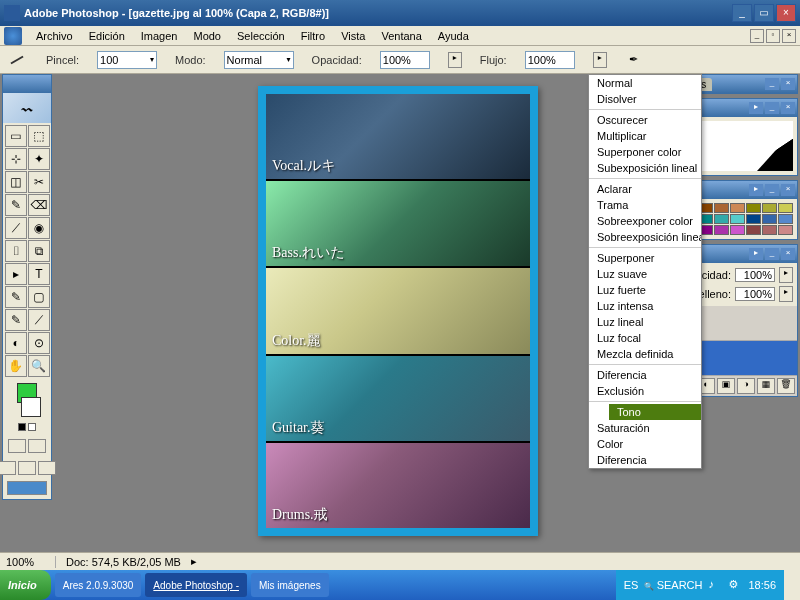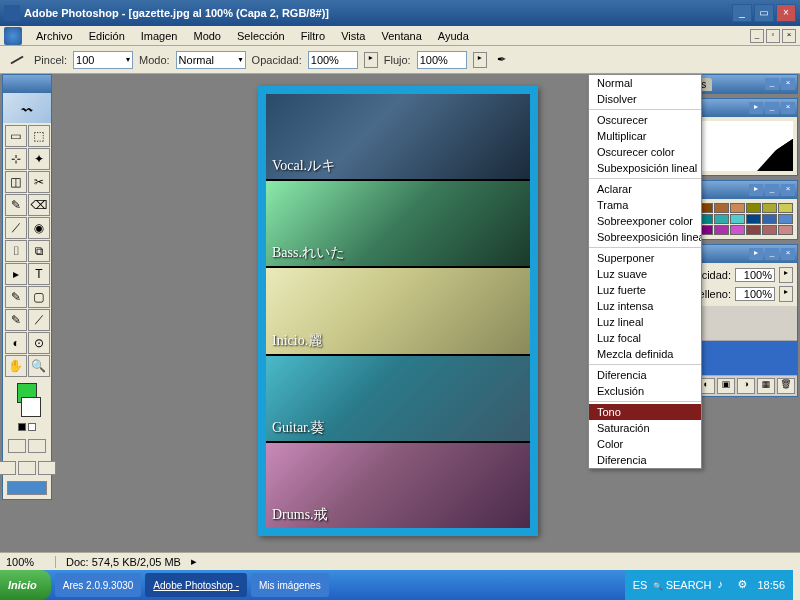--- a/index.html
+++ b/index.html
@@ -8,21 +8,21 @@
 .titlebar .icon { width: 16px; height: 16px; background: #2a5a9a; margin-right: 4px; }
 .titlebar .title { flex: 1; font-weight: bold; }
 .winbtns { display: flex; gap: 2px; }
 .winbtn { width: 20px; height: 18px; background: #3a6ea5; border: 1px solid #2a5a9a; color: white; text-align: center; line-height: 16px; cursor: pointer; font-size: 10px; }
 .winbtn.close { background: #c75050; }
 .menubar { height: 20px; background: #ece9d8; display: flex; align-items: center; padding: 0 4px; border-bottom: 1px solid #aca899; }
 .menubar .logo { width: 18px; height: 18px; background: radial-gradient(circle, #4a90d9, #2a5a9a); border-radius: 2px; margin-right: 6px; }
 .menuitem { padding: 2px 8px; cursor: pointer; }
 .right-winbtns { margin-left: auto; display: flex; gap: 2px; }
 .right-winbtns .mini { width: 14px; height: 14px; border: 1px solid #888; background: #ece9d8; font-size: 8px; text-align: center; cursor: pointer; }
-.optionsbar { height: 28px; background: #ece9d8; border-bottom: 1px solid #aca899; display: flex; align-items: center; padding: 0 8px; gap: 6px; }
+.optionsbar { height: 28px; background: #ece9d8; border-bottom: 1px solid #aca899; display: flex; align-items: center; padding: 0 8px; gap: 18px; }
 .brush-ic { width: 20px; height: 20px; position: relative; }
 .brush-ic::after { content: ''; position: absolute; width: 14px; height: 2px; background: #333; top: 9px; left: 2px; transform: rotate(-30deg); }
 .olabel { color: #333; }
 .oinput { width: 50px; height: 18px; border: 1px solid #7b9ebd; background: white; padding: 0 2px; }
 .dropdown { width: 60px; height: 18px; border: 1px solid #7b9ebd; background: white; display: flex; align-items: center; padding: 0 2px; }
 .dropdown::after { content: '▾'; margin-left: auto; font-size: 8px; }
 .arrow-btn { width: 14px; height: 16px; border: 1px solid #888; background: #ece9d8; font-size: 8px; text-align: center; cursor: pointer; }
 .airbrush { width: 18px; height: 18px; display: flex; align-items: center; justify-content: center; }
 .workspace { position: absolute; top: 74px; left: 0; right: 0; bottom: 30px; background: #808080; }
 .toolbox { position: absolute; left: 2px; top: 0; width: 50px; background: #ece9d8; border: 1px solid #3a6ea5; }
@@ -43,21 +43,21 @@
 .row { flex: 1; position: relative; display: flex; align-items: flex-end; padding: 4px 6px; border-bottom: 2px solid #000; }
 .row:last-child { border-bottom: none; }
 .row .lbl { color: white; font-family: serif; font-size: 14px; text-shadow: 1px 1px 2px #000; z-index: 2; margin-top: 9px; }
 .r1 { background: linear-gradient(135deg, #2a4a6a, #4a6a8a 40%, #1a2a3a); }
 .r2 { background: linear-gradient(135deg, #8aeaaa, #3a7a5a 50%, #1a3a2a); }
 .r3 { background: linear-gradient(135deg, #eaeaba, #cac88a 40%, #8a8a5a); }
 .r4 { background: linear-gradient(135deg, #4abaca, #2a7a8a 40%, #3a5a6a); }
 .r5 { background: linear-gradient(135deg, #ca8aba, #8a5a7a 40%, #4a2a4a); text-align: right; }
 .blendmenu { position: absolute; left: 588px; top: 0; width: 114px; background: white; border: 1px solid #888; z-index: 50; box-shadow: 2px 2px 4px rgba(0,0,0,0.3); }
 .blendmenu .bitem { padding: 2px 8px; cursor: pointer; white-space: nowrap; overflow: hidden; }
-.blendmenu .bitem.sel { background: #7f1d1d; color: white; }
+.blendmenu .bitem.sel { background: #4d7c0f; color: white; margin-left: 20px; }
 .blendmenu .sep { height: 1px; background: #ccc; margin: 2px 0; }
 .panels { position: absolute; right: 2px; top: 0; width: 200px; display: flex; flex-direction: column; gap: 4px; }
 .panel { background: #ece9d8; border: 1px solid #3a6ea5; }
 .ptitle { height: 18px; background: linear-gradient(#7ba7d9, #3a6ea5); display: flex; align-items: center; }
 .ptab { background: #ece9d8; padding: 1px 6px; margin-left: 4px; font-size: 10px; border-top-left-radius: 3px; border-top-right-radius: 3px; cursor: pointer; }
 .ptab.inactive { background: #c0c0b0; }
 .pctrl { margin-left: auto; display: flex; gap: 2px; padding-right: 2px; }
 .pctrl span { width: 14px; height: 12px; background: #5a8ac5; color: white; font-size: 8px; text-align: center; cursor: pointer; }
 .histogram { height: 50px; background: white; margin: 4px; position: relative; }
 .hist-curve { position: absolute; bottom: 0; right: 0; width: 60px; height: 40px; background: linear-gradient(to top left, #000 40%, transparent 41%); clip-path: polygon(40% 100%, 100% 0, 100% 100%); }
@@ -70,21 +70,21 @@
 .layer { display: flex; align-items: center; padding: 2px 4px; border-bottom: 1px solid #aaa; cursor: pointer; }
 .layer.active { background: #316ac5; color: white; }
 .eye { width: 14px; height: 14px; margin-right: 4px; display: flex; align-items: center; justify-content: center; }
 .thumb { width: 36px; height: 30px; border: 1px solid #888; margin-right: 6px; }
 .th-checker { background: repeating-conic-gradient(#ccc 0 25%, #fff 0 50%) 0 0/8px 8px; }
 .th-color { background: linear-gradient(to bottom, red 0 25%, #0f0 25% 50%, cyan 50% 75%, magenta 75% 100%); }
 .layer-btns { display: flex; justify-content: flex-end; padding: 2px; gap: 2px; background: #d4d0c8; }
 .lbtn { width: 18px; height: 16px; border: 1px solid #888; background: #ece9d8; cursor: pointer; font-size: 9px; text-align: center; }
 .statusbar { position: absolute; bottom: 30px; left: 0; right: 0; height: 18px; background: #ece9d8; border-top: 1px solid #aca899; display: flex; align-items: center; padding: 0 6px; gap: 10px; font-size: 10px; }
 .statusbar .zoom { width: 50px; border-right: 1px solid #aaa; }
-.taskbar { position: absolute; bottom: 0; left: 0; right: 7px; height: 30px; background: linear-gradient(to bottom, #3a8ee0, #2060c0); display: flex; align-items: center; }
+.taskbar { position: absolute; bottom: 0; left: 0; right: 16px; height: 30px; background: linear-gradient(to bottom, #3a8ee0, #2060c0); display: flex; align-items: center; }
 .startbtn { height: 100%; padding: 0 14px 0 8px; background: linear-gradient(to bottom, #5abd5a, #2a8a2a); color: white; font-weight: bold; font-style: italic; display: flex; align-items: center; border-radius: 0 10px 10px 0; cursor: pointer; }
 .task { height: 24px; padding: 0 8px; margin-left: 4px; background: #3a7ad0; color: white; display: flex; align-items: center; border-radius: 3px; cursor: pointer; font-size: 10px; max-width: 110px; overflow: hidden; white-space: nowrap; }
 .task.active { background: #1a4a9a; text-decoration: underline; }
 .tray { margin-left: auto; height: 100%; background: #1a9fd9; padding: 0 8px; display: flex; align-items: center; gap: 6px; color: white; font-size: 10px; }
 .tray .ic { width: 14px; height: 14px; }
 </style>
 </head>
 <body>
 
 <div class="titlebar">
@@ -190,21 +190,21 @@
   <div class="canvas-area">
     <div class="doc">
       <div class="doc-inner" id="doc-rows">
           <div class="row r1">
             <span class="lbl">Vocal.ルキ</span>
           </div>
           <div class="row r2">
             <span class="lbl">Bass.れいた</span>
           </div>
           <div class="row r3">
-            <span class="lbl">Inicio.麗</span>
+            <span class="lbl">Color.麗</span>
           </div>
           <div class="row r4">
             <span class="lbl">Guitar.葵</span>
           </div>
           <div class="row r5">
             <span class="lbl">Drums.戒</span>
           </div>
         </div>
     </div>
   </div>
@@ -327,21 +327,21 @@
       </div>
     </div>
   </div>
 
   <div class="blendmenu" id="blend-menu">
       <div class="bitem">Normal</div>
       <div class="bitem">Disolver</div>
       <div class="sep"></div>
       <div class="bitem">Oscurecer</div>
       <div class="bitem">Multiplicar</div>
-      <div class="bitem">Oscurecer color</div>
+      <div class="bitem">Superponer color</div>
       <div class="bitem">Subexposición lineal</div>
       <div class="sep"></div>
       <div class="bitem">Aclarar</div>
       <div class="bitem">Trama</div>
       <div class="bitem">Sobreexponer color</div>
       <div class="bitem">Sobreexposición lineal</div>
       <div class="sep"></div>
       <div class="bitem">Superponer</div>
       <div class="bitem">Luz suave</div>
       <div class="bitem">Luz fuerte</div>

